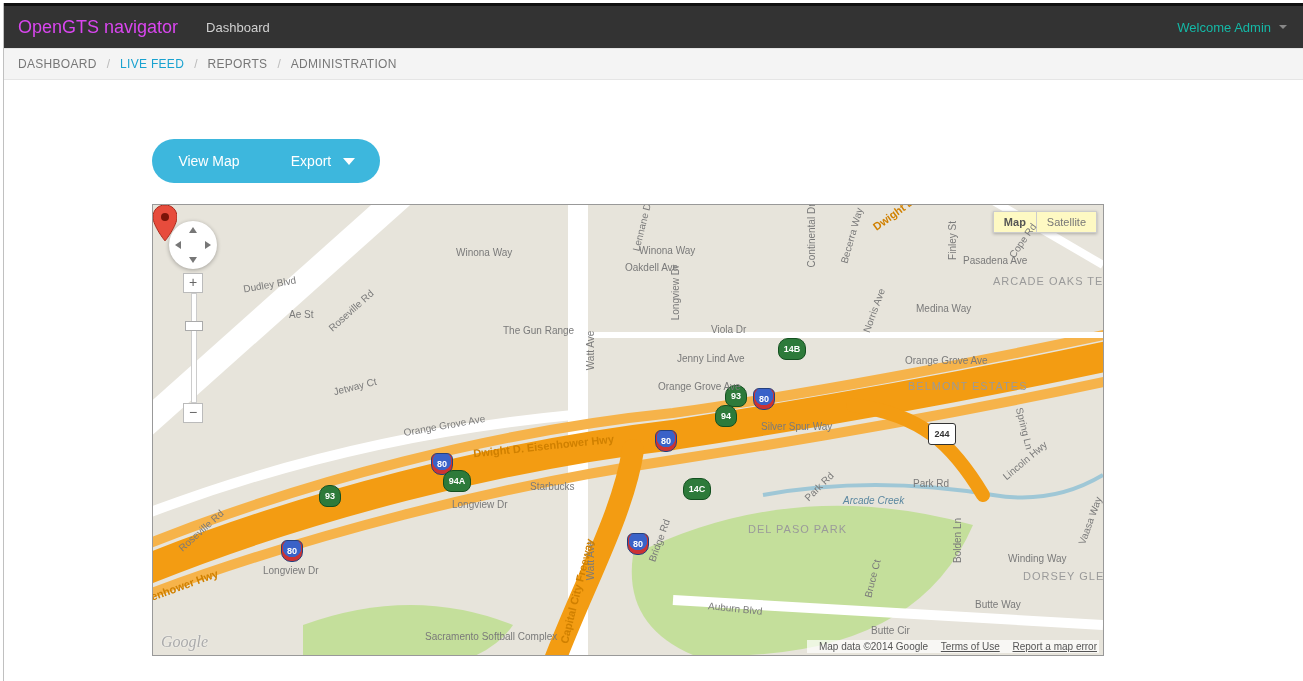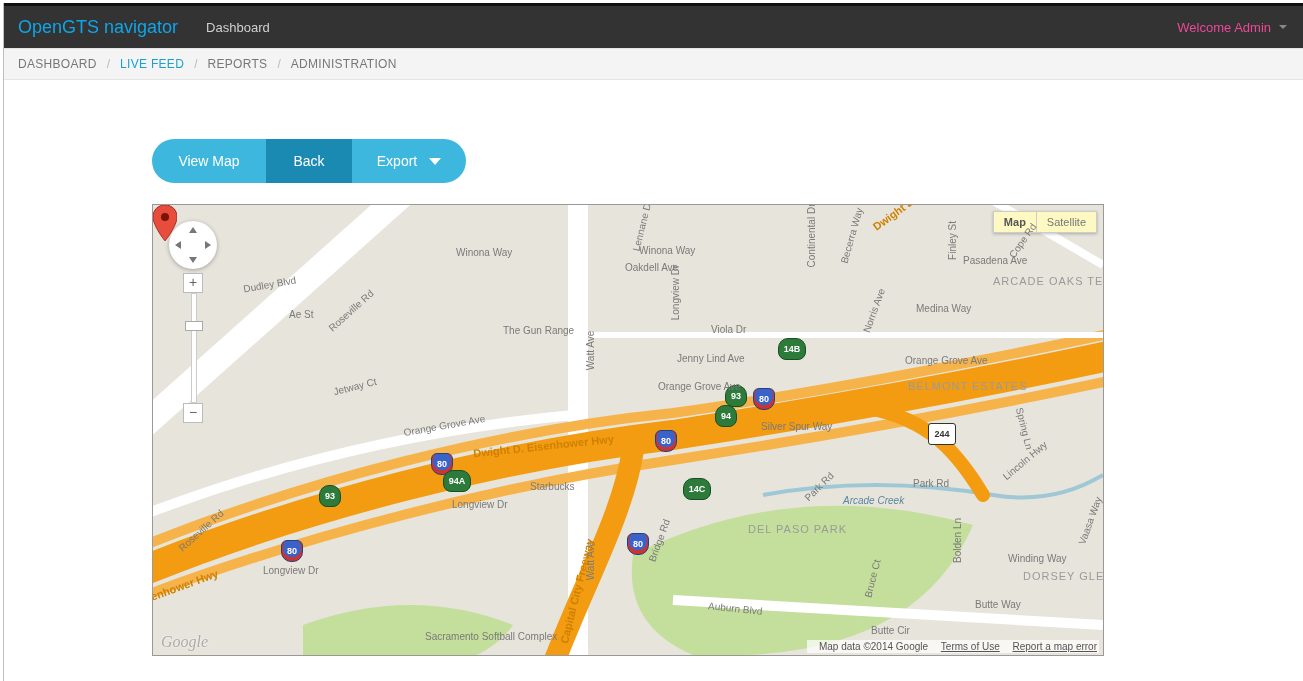--- a/index.html
+++ b/index.html
@@ -1,21 +1,21 @@
 <!DOCTYPE html>
 <html><head>
 <meta charset="utf-8">
 <style>
   html, body { margin:0; padding:0; font-family: Arial, Helvetica, sans-serif; font-size:13px; color:#555; }
   body { background:#fff; width:1303px; height:681px; overflow:hidden; position:relative; }
   .vline { position:absolute; left:3px; top:3px; width:1px; height:678px; background:#c0c0c0; }
   .topbar { position:absolute; left:4px; top:3px; right:0; height:45px; background:#333; border-top:3px solid #111; box-sizing:border-box; display:flex; align-items:center; }
-  .brand { color:#0ea5e9; font-size:18px; margin-left:14px; white-space:nowrap; }
+  .brand { color:#d946ef; font-size:18px; margin-left:14px; white-space:nowrap; }
   .top-link { color:#d0d0d0; font-size:13px; margin-left:28px; cursor:pointer; }
-  .top-right { margin-left:auto; margin-right:16px; display:flex; align-items:center; color:#ec4899; font-size:13px; cursor:pointer; }
+  .top-right { margin-left:auto; margin-right:16px; display:flex; align-items:center; color:#14b8a6; font-size:13px; cursor:pointer; }
   .caret-down { margin-left:8px; width:0;height:0;border-left:4px solid transparent;border-right:4px solid transparent;border-top:4px solid #888; }
 
   .crumbbar { position:absolute; left:4px; top:48px; right:0; height:30px; background:#f4f4f4; border-top:1px solid #e5e5e5; border-bottom:1px solid #e5e5e5; display:flex; align-items:center; font-size:12px; color:#777; }
   .crumb { margin:0 10px; cursor:pointer; letter-spacing:.3px; }
   .crumb.first { margin-left:14px; }
   .crumb.active { color:#19a2d0; }
   .sep { color:#bbb; }
 
   .pillbar { position:absolute; left:152px; top:139px; display:flex; }
   .pill { height:44px; display:flex; align-items:center; justify-content:center; color:#fff; font-size:14px; cursor:pointer; background:#3db7dd; }
@@ -81,21 +81,20 @@
   <span class="sep">/</span>
   <span class="crumb active">LIVE FEED</span>
   <span class="sep">/</span>
   <span class="crumb">REPORTS</span>
   <span class="sep">/</span>
   <span class="crumb">ADMINISTRATION</span>
 </div>
 
 <div class="pillbar">
   <div class="pill view">View Map</div>
-  <div class="pill back">Back</div>
   <div class="pill export">
     <span>Export</span>
     <span class="tri-down"></span>
   </div>
 </div>
 
 <div class="mapwrap">
 
   <svg width="950" height="450">
 

